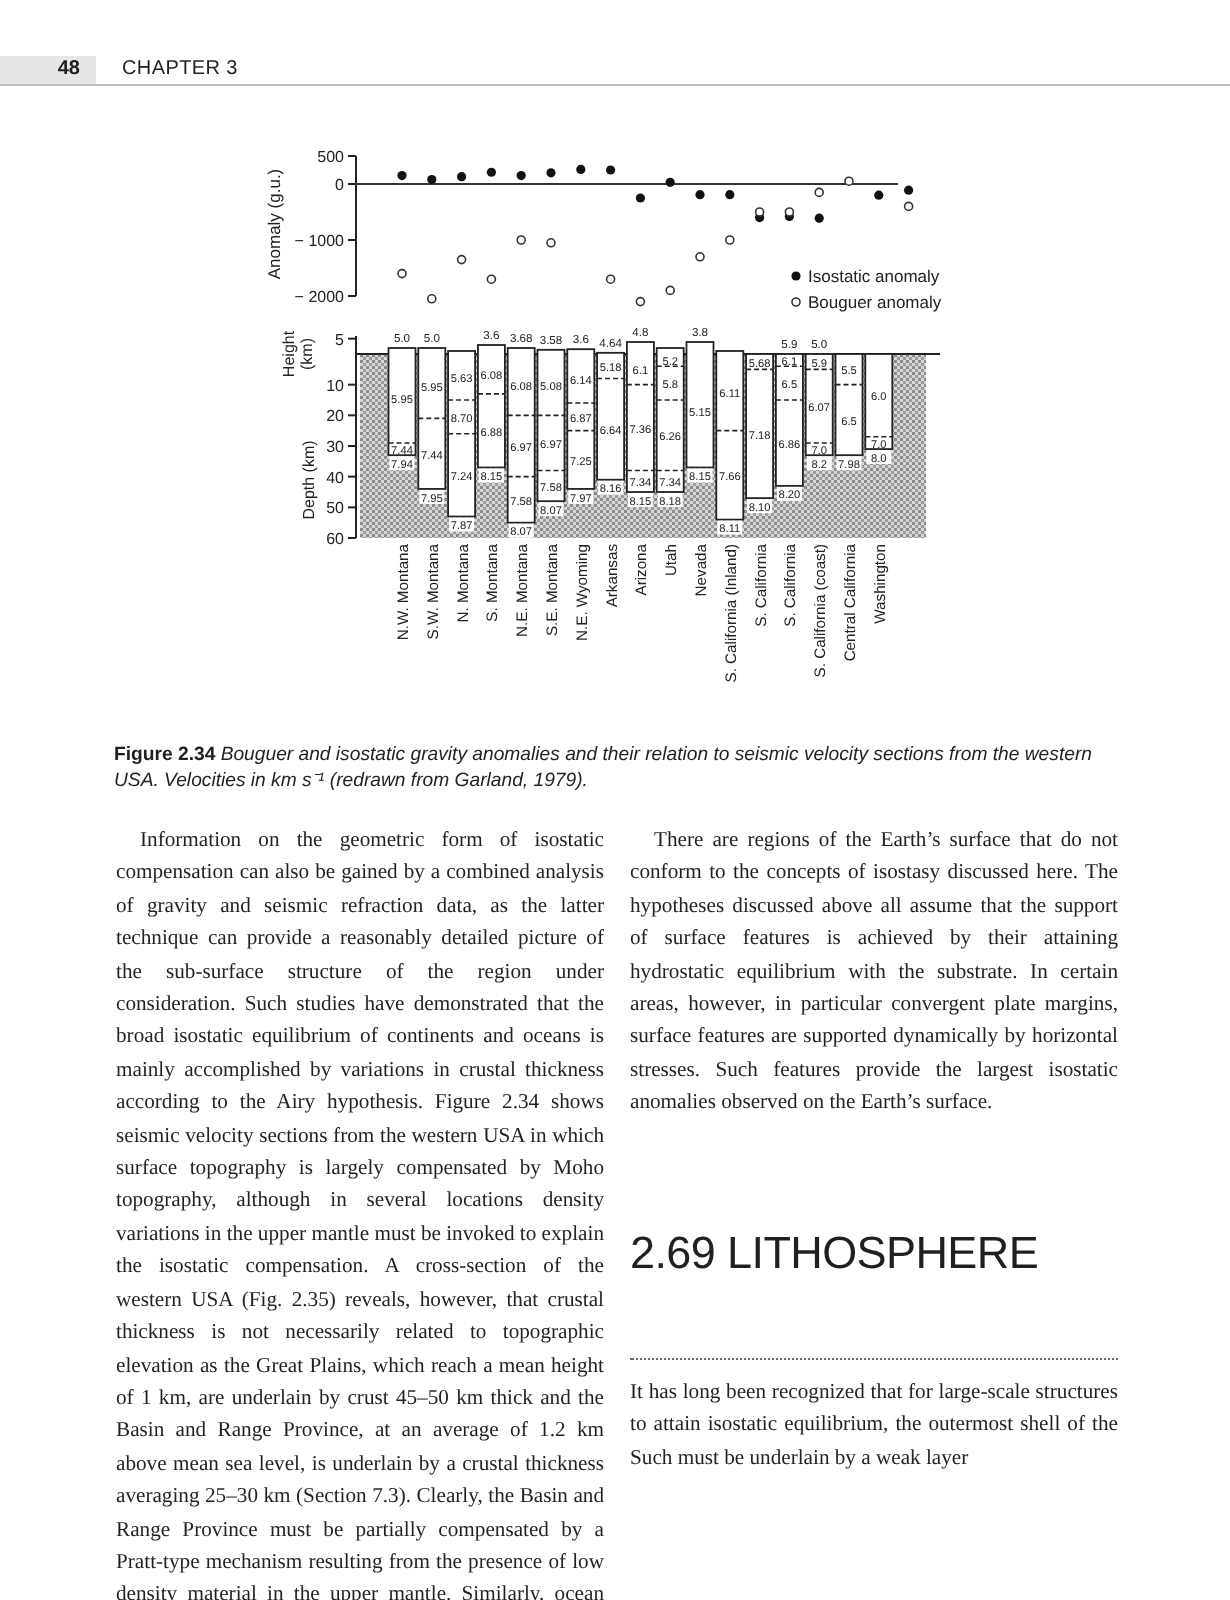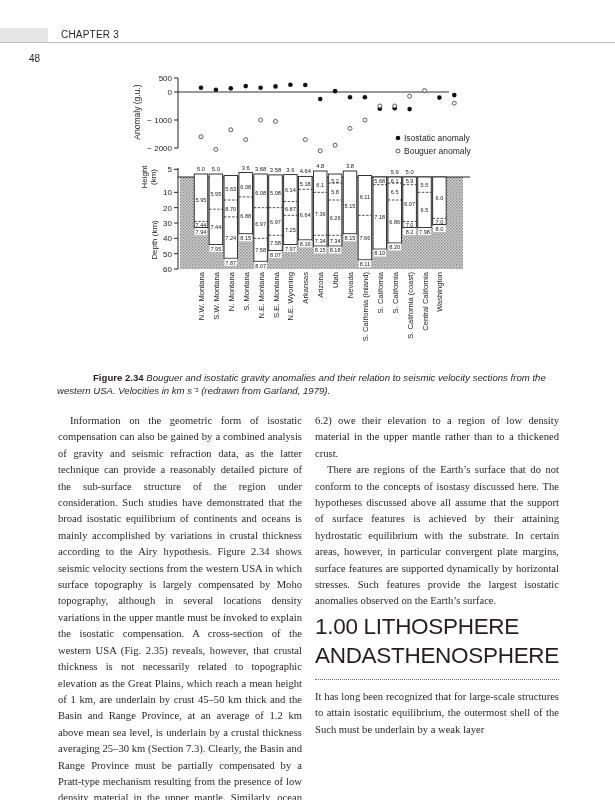--- a/index.html
+++ b/index.html
@@ -1,24 +1,24 @@
 <!DOCTYPE html>
 <html><head>
 <meta charset="utf-8">
 <style>
   html, body { margin:0; padding:0; background:#ffffff; }
   body { width:615px; height:800px; position:relative; overflow:hidden; font-family:"DejaVu Serif", serif; color:#231f20; }
   .header { position:absolute; top:28px; left:0; width:615px; height:14px; border-bottom:1px solid #bdbdbd; }
   .page-num-box { position:absolute; left:0; top:0; width:48px; height:14px; background:#e6e6e6; }
-  .page-num { position:absolute; right:8px; top:1px; font-family:"Liberation Sans", sans-serif; font-weight:normal; font-size:10px; color:#231f20;margin-top:24px; }
+  .page-num { position:absolute; right:8px; top:1px; font-family:"Liberation Sans", sans-serif; font-weight:bold; font-size:10px; color:#231f20; }
   .chapter { position:absolute; left:61px; top:1px; font-family:"Liberation Sans", sans-serif; font-size:10px; color:#231f20; letter-spacing:0.2px; }
   #figure { position:absolute; left:0; top:60px; width:615px; height:310px; }
   #figure text { font-family:"Liberation Sans", sans-serif; fill:#222; }
   .caption { position:absolute; left:57px; top:371px; width:505px; font-family:"Liberation Sans", sans-serif; font-size:9.6px; line-height:13px; color:#231f20; font-style:italic; }
-  .caption b { font-style:normal; font-weight:bold;margin-left:36px; }
+  .caption b { font-style:normal; font-weight:bold; }
   .col { position:absolute; top:413px; width:244px; font-family:"Liberation Serif", serif; font-size:10.6px; line-height:16.4px; text-align:justify; color:#231f20; }
   .col p { margin:0; }
   .col p.indent { text-indent:12px; }
   .col-left { left:58px; }
   .col-right { left:315px; }
   .section-title { position:absolute; left:315px; top:612px; width:250px; font-family:"Liberation Sans", sans-serif; font-size:22.5px; line-height:29px; color:#231f20; letter-spacing:-0.3px; }
   .section-rule { position:absolute; left:315px; top:679px; width:244px; border-top:1px dotted #666; }
   .col-right2 { top:689px; }
 </style>
 </head>
@@ -308,25 +308,23 @@
   </g>
 </svg>
 
 <div class="caption"><b>Figure 2.34</b><span> Bouguer and isostatic gravity anomalies and their relation to seismic velocity sections from the western USA. Velocities in km s⁻¹ (redrawn from Garland, 1979).</span></div>
 
 <div class="col col-left">
   <p class="indent">Information on the geometric form of isostatic compensation can also be gained by a combined analysis of gravity and seismic refraction data, as the latter technique can provide a reasonably detailed picture of the sub-surface structure of the region under consideration. Such studies have demonstrated that the broad isostatic equilibrium of continents and oceans is mainly accomplished by variations in crustal thickness according to the Airy hypothesis. Figure 2.34 shows seismic velocity sections from the western USA in which surface topography is largely compensated by Moho topography, although in several locations density variations in the upper mantle must be invoked to explain the isostatic compensation. A cross-section of the western USA (Fig. 2.35) reveals, however, that crustal thickness is not necessarily related to topographic elevation as the Great Plains, which reach a mean height of 1 km, are underlain by crust 45–50 km thick and the Basin and Range Province, at an average of 1.2 km above mean sea level, is underlain by a crustal thickness averaging 25–30 km (Section 7.3). Clearly, the Basin and Range Province must be partially compensated by a Pratt-type mechanism resulting from the presence of low density material in the upper mantle. Similarly, ocean ridges (Section</p>
 </div>
 
 <div class="col col-right">
-  <p>6.2) owe their elevation to a region of low density material in the upper mantle rather than to a thickened crust.</p>
   <p class="indent">There are regions of the Earth’s surface that do not conform to the concepts of isostasy discussed here. The hypotheses discussed above all assume that the support of surface features is achieved by their attaining hydrostatic equilibrium with the substrate. In certain areas, however, in particular convergent plate margins, surface features are supported dynamically by horizontal stresses. Such features provide the largest isostatic anomalies observed on the Earth’s surface.</p>
 </div>
 
 <div class="section-title">
-  <div>1.00  LITHOSPHERE</div>
-  <div>ANDASTHENOSPHERE</div>
+  <div>2.69  LITHOSPHERE</div>
 </div>
 <div class="section-rule"></div>
 
 <div class="col col-right col-right2">
   <p>It has long been recognized that for large-scale structures to attain isostatic equilibrium, the outermost shell of the Such must be underlain by a weak layer</p>
 </div>
 
 </body></html>

